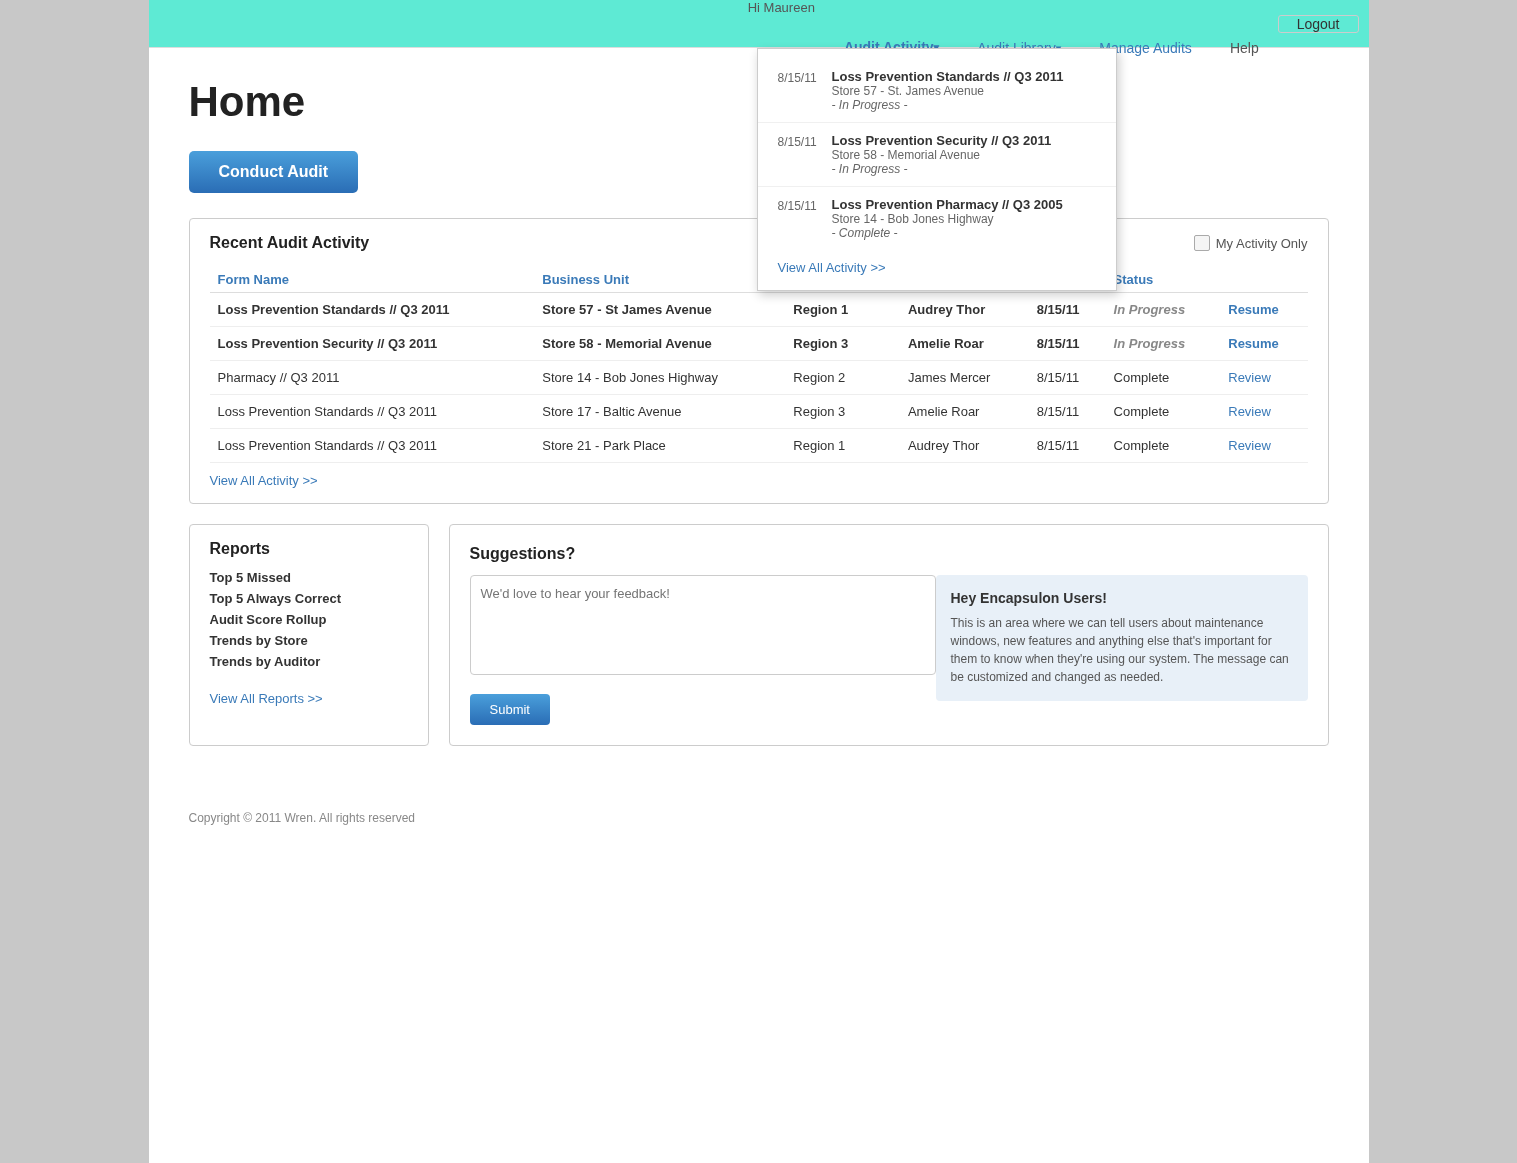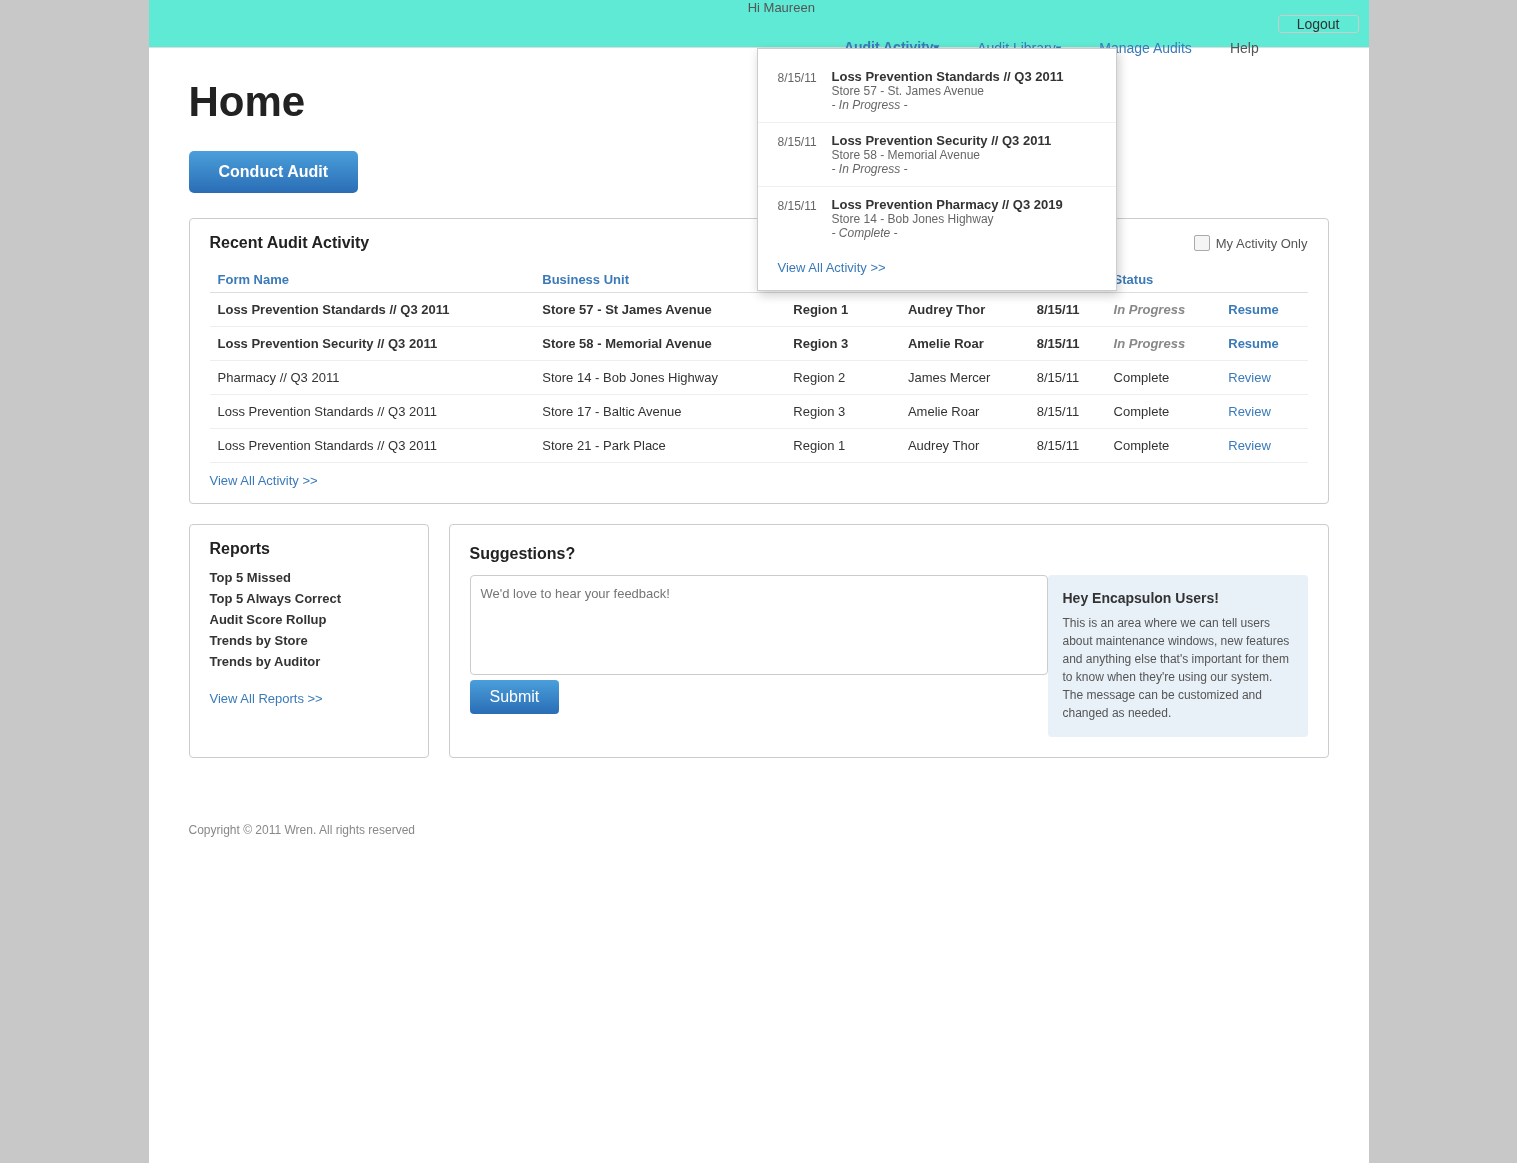--- a/index.html
+++ b/index.html
@@ -246,30 +246,30 @@
       color: #999;
       resize: none;
       font-family: Arial, sans-serif;
     }
     .submit-btn {
       background: linear-gradient(to bottom, #4a9fdb, #2a6db5);
       color: #fff;
       border: none;
       border-radius: 4px;
       padding: 8px 20px;
-      font-size: 16px;
+      font-size: 13px;
       cursor: pointer;
-      margin-top: 2px;
+      margin-top: 16px;
       display: inline-block;
     }
     .announcement-box {
       background: #e8f0f8;
       border-radius: 4px;
       padding: 15px;
-      width: 260px;
+      width: 372px;
       flex-shrink: 0;
     }
     .announcement-title {
       font-size: 14px;
       font-weight: bold;
       color: #333;
       margin-bottom: 8px;
     }
     .announcement-text {
       font-size: 12px;
@@ -377,21 +377,21 @@
       <span class="dropdown-date">8/15/11</span>
       <div class="dropdown-info">
         <div class="dropdown-name">Loss Prevention Security // Q3 2011</div>
         <div class="dropdown-store">Store 58 - Memorial Avenue</div>
         <div class="dropdown-status">- In Progress -</div>
       </div>
     </div>
     <div class="dropdown-item">
       <span class="dropdown-date">8/15/11</span>
       <div class="dropdown-info">
-        <div class="dropdown-name">Loss Prevention Pharmacy // Q3 2019</div>
+        <div class="dropdown-name">Loss Prevention Pharmacy // Q3 2005</div>
         <div class="dropdown-store">Store 14 - Bob Jones Highway</div>
         <div class="dropdown-status">- Complete -</div>
       </div>
     </div>
     <a class="dropdown-view-all">View All Activity &gt;&gt;</a>
   </div>
 
 
   <div class="main-content">
 

